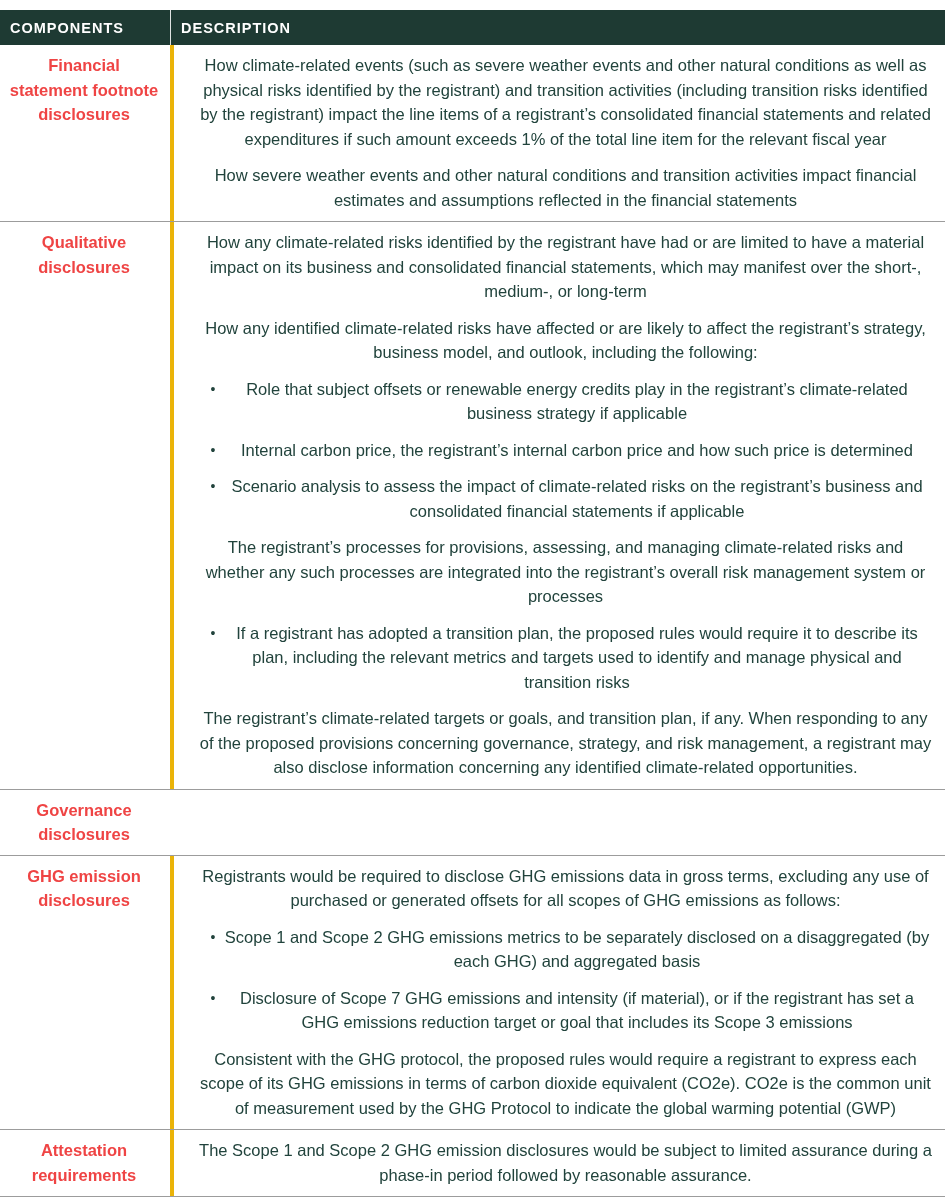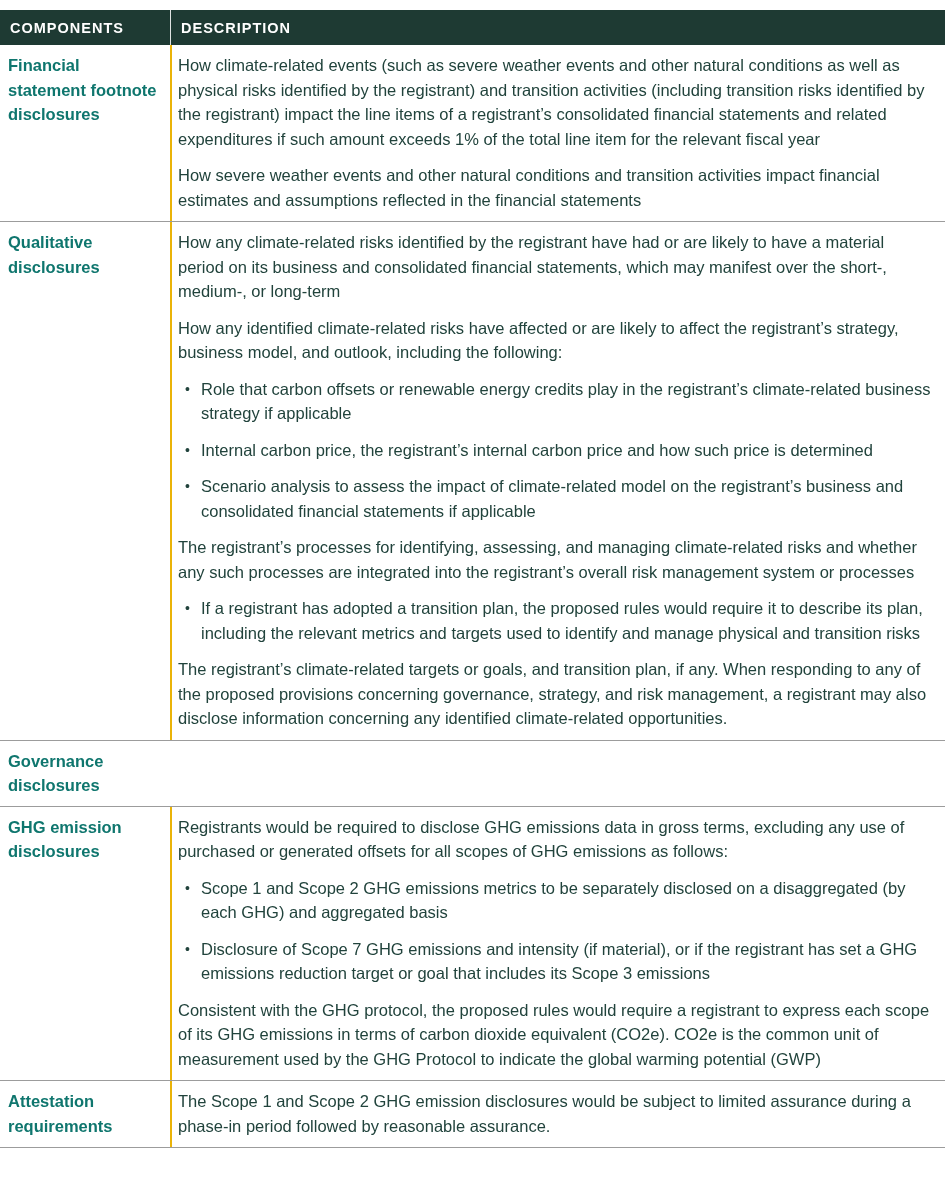--- a/index.html
+++ b/index.html
@@ -10,20 +10,21 @@
     font-family: "Liberation Sans", "DejaVu Sans", sans-serif;
   }
   .page {
     width: 945px;
     box-sizing: border-box;
     padding-top: 10px;
     color: #21433c;
   }
   .table {
     width: 100%;
+    text-align: center;
   }
   .header-row {
     display: grid;
     grid-template-columns: 170px 1fr;
     background: #1e3a33;
     height: 35px;
     align-items: center;
   }
   .header-cell {
     color: #ffffff;
@@ -43,26 +44,26 @@
     display: grid;
     grid-template-columns: 170px 1fr;
     border-bottom: 1px solid #9c9c9c;
   }
   .cell-left {
     box-sizing: border-box;
     padding: 8px 10px 8px 8px;
     font-weight: bold;
     font-size: 16.5px;
     line-height: 24.5px;
-    color: #0f766e;
+    color: #ef4444;
   }
   .cell-right {
     box-sizing: border-box;
-    border-left: 2px solid #eab308;
-    padding: 8px 12px 9px 6px;
+    border-left: 4px solid #eab308;
+    padding: 8px 12px 9px 24px;
     font-size: 16.5px;
     line-height: 24.5px;
     color: #21433c;
   }
   .cell-right p {
     margin: 0 0 12px 0;
   }
   .cell-right .bullet {
     display: flex;
     margin: 0 0 12px 0;
@@ -94,35 +95,35 @@
     <div class="cell-left">Financial statement footnote disclosures</div>
     <div class="cell-right">
             <p>How climate-related events (such as severe weather events and other natural conditions as well as physical risks identified by the registrant) and transition activities (including transition risks identified by the registrant) impact the line items of a registrant’s consolidated financial statements and related expenditures if such amount exceeds 1% of the total line item for the relevant fiscal year</p>
             <p>How severe weather events and other natural conditions and transition activities impact financial estimates and assumptions reflected in the financial statements</p>
           </div>
   </div>
 
   <div class="row">
     <div class="cell-left">Qualitative disclosures</div>
     <div class="cell-right">
-            <p>How any climate-related risks identified by the registrant have had or are likely to have a material period on its business and consolidated financial statements, which may manifest over the short-, medium-, or long-term</p>
+            <p>How any climate-related risks identified by the registrant have had or are limited to have a material impact on its business and consolidated financial statements, which may manifest over the short-, medium-, or long-term</p>
             <p>How any identified climate-related risks have affected or are likely to affect the registrant’s strategy, business model, and outlook, including the following:</p>
             <div class="bullet">
               <span class="bullet-marker">•</span>
-              <span class="bullet-text">Role that carbon offsets or renewable energy credits play in the registrant’s climate-related business strategy if applicable</span>
+              <span class="bullet-text">Role that subject offsets or renewable energy credits play in the registrant’s climate-related business strategy if applicable</span>
             </div>
             <div class="bullet">
               <span class="bullet-marker">•</span>
               <span class="bullet-text">Internal carbon price, the registrant’s internal carbon price and how such price is determined</span>
             </div>
             <div class="bullet">
               <span class="bullet-marker">•</span>
-              <span class="bullet-text">Scenario analysis to assess the impact of climate-related model on the registrant’s business and consolidated financial statements if applicable</span>
+              <span class="bullet-text">Scenario analysis to assess the impact of climate-related risks on the registrant’s business and consolidated financial statements if applicable</span>
             </div>
-            <p>The registrant’s processes for identifying, assessing, and managing climate-related risks and whether any such processes are integrated into the registrant’s overall risk management system or processes</p>
+            <p>The registrant’s processes for provisions, assessing, and managing climate-related risks and whether any such processes are integrated into the registrant’s overall risk management system or processes</p>
             <div class="bullet">
               <span class="bullet-marker">•</span>
               <span class="bullet-text">If a registrant has adopted a transition plan, the proposed rules would require it to describe its plan, including the relevant metrics and targets used to identify and manage physical and transition risks</span>
             </div>
             <p>The registrant’s climate-related targets or goals, and transition plan, if any. When responding to any of the proposed provisions concerning governance, strategy, and risk management, a registrant may also disclose information concerning any identified climate-related opportunities.</p>
           </div>
   </div>
 
   <div class="row">
     <div class="cell-left">Governance disclosures</div>

